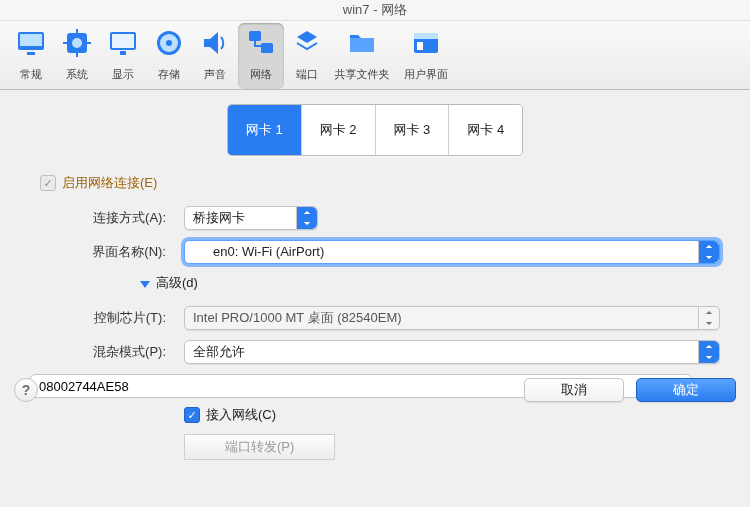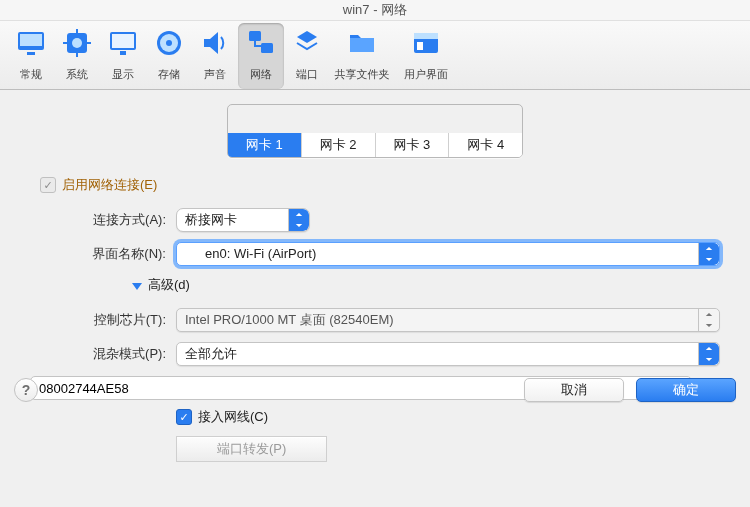--- a/index.html
+++ b/index.html
@@ -69,46 +69,45 @@
     padding: 14px 0 0 0;
   }
   .segmented {
     display: flex;
     border: 1px solid #b8b8b8;
     border-radius: 5px;
     overflow: hidden;
     box-shadow: 0 1px 0 rgba(255,255,255,0.6);
   }
   .seg-item {
-    padding: 3px 18px;
+    padding: 16px 18px;
     font-size: 13px;
     background: #fff;
     border-right: 1px solid #cfcfcf;
     cursor: default;
-    margin-top: 28px;
   }
   .seg-item:last-child { border-right: none; }
   .seg-item.active {
     background: #2a7df0;
     color: #fff;
   }
 
   .form-area {
     padding: 18px 30px 10px 30px;
     flex: 1;
   }
   .row {
     display: flex;
     align-items: center;
     margin-bottom: 10px;
   }
   .label {
     width: 136px;
     text-align: right;
-    padding-right: 10px;
+    padding-right: 18px;
     color: #333;
     font-size: 13px;
   }
   .field { flex: 1; display: flex; align-items: center; }
   .checkbox {
     width: 14px; height: 14px;
     border: 1px solid #8a8a8a;
     border-radius: 3px;
     background: #fff;
     display: inline-flex;
@@ -379,21 +378,21 @@
   <div class="form-area">
 
     <div class="row" style="padding-left:10px; margin-bottom:14px;">
       <span class="checkbox checked disabled"></span>
       <span style="color:#a16207;">启用网络连接(E)</span>
     </div>
 
     <div class="row">
       <div class="label">连接方式(A):</div>
       <div class="field">
-        <div class="select" style="width:98px;border-radius:7px;">
+        <div class="select" style="width:98px;">
           <span>桥接网卡</span>
           <span class="stepper blue">
             <span class="arrow">
                 <svg viewBox="0 0 10 6" width="8" height="5">
                   <path d="M1 5l4-4 4 4z"></path>
                 </svg>
               </span>
             <span class="arrow">
                 <svg viewBox="0 0 10 6" width="8" height="5">
                   <path d="M1 1l4 4 4-4z"></path>

